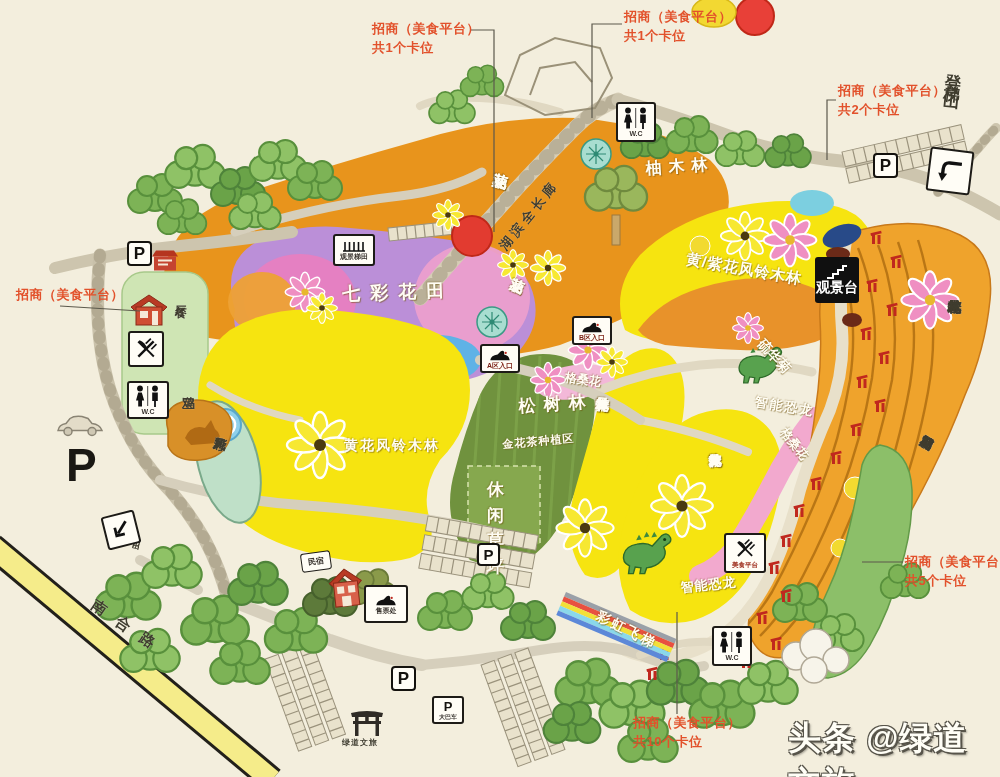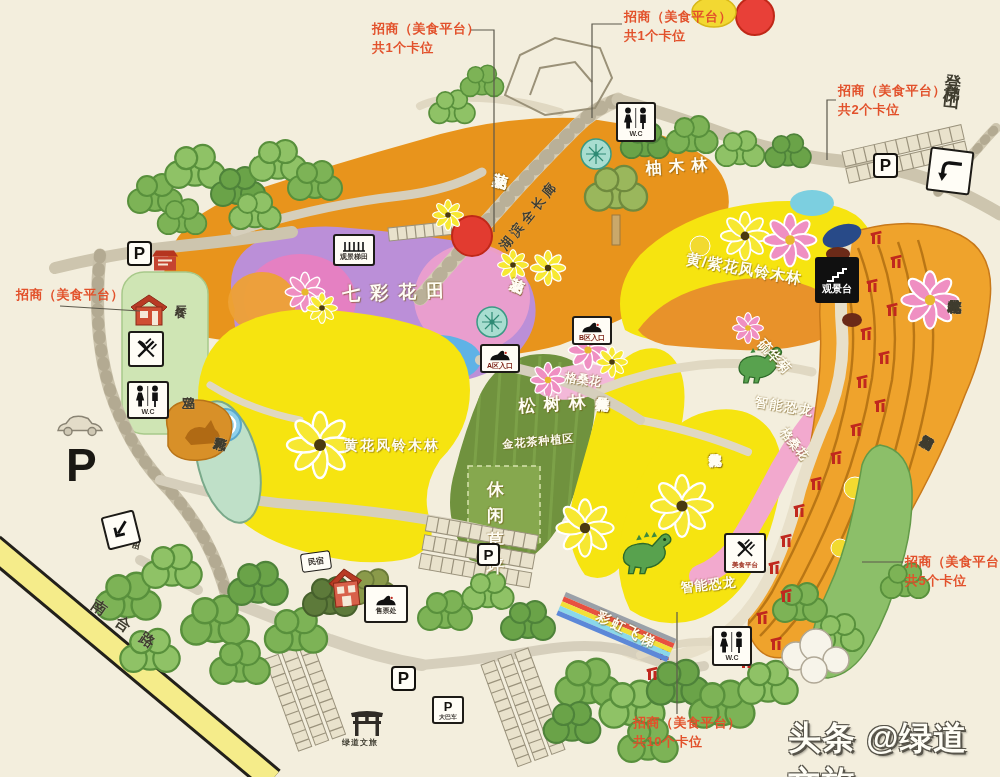--- a/index.html
+++ b/index.html
@@ -13,21 +13,21 @@
   .vert{writing-mode:vertical-rl;text-orientation:upright;}
   .ann{position:absolute;z-index:7;color:#e2512b;font-weight:bold;font-size:13px;line-height:1.45;letter-spacing:.5px;white-space:nowrap;}
   .mbox{position:absolute;z-index:5;background:#fffdf6;border:2px solid #1d1b17;border-radius:3px;
         display:flex;flex-direction:column;align-items:center;justify-content:center;padding:1px 2px;box-sizing:border-box;}
   .mbox .cap{font-size:7px;font-weight:bold;color:#3a3530;line-height:1.1;margin-top:1px;}
   .pbox{position:absolute;z-index:5;width:25px;height:25px;background:#fffdf6;border:2.5px solid #14120e;border-radius:4px;
         display:flex;align-items:center;justify-content:center;font-weight:bold;font-size:17px;color:#14120e;box-sizing:border-box;}
   .pbig{position:absolute;z-index:5;font-weight:bold;font-size:46px;color:#1a1813;line-height:1;}
   .gjt{position:absolute;z-index:5;width:44px;height:46px;background:#101010;border-radius:3px;color:#fff;
        display:flex;flex-direction:column;align-items:center;justify-content:center;}
-  .gjt .cap{font-size:10px;font-weight:bold;line-height:1.1;color:#fff;}
+  .gjt .cap{font-size:14px;font-weight:bold;line-height:1.1;color:#fff;}
   .iconwrap{position:absolute;z-index:5;line-height:0;}
   #watermark{position:absolute;z-index:9;left:788px;top:716px;font-size:33px;font-weight:bold;letter-spacing:1px;color:#fffef6;
      text-shadow:2px 2px 0 #57544a,-1px -1px 0 #57544a,1px -1px 0 #57544a,-1px 1px 0 #57544a,3px 3px 2px rgba(60,58,50,.4);}
 </style>
 </head>
 <body>
 
 <div id="map">
 
 <svg id="terrain" width="1000" height="777" viewBox="0 0 1000 777">

